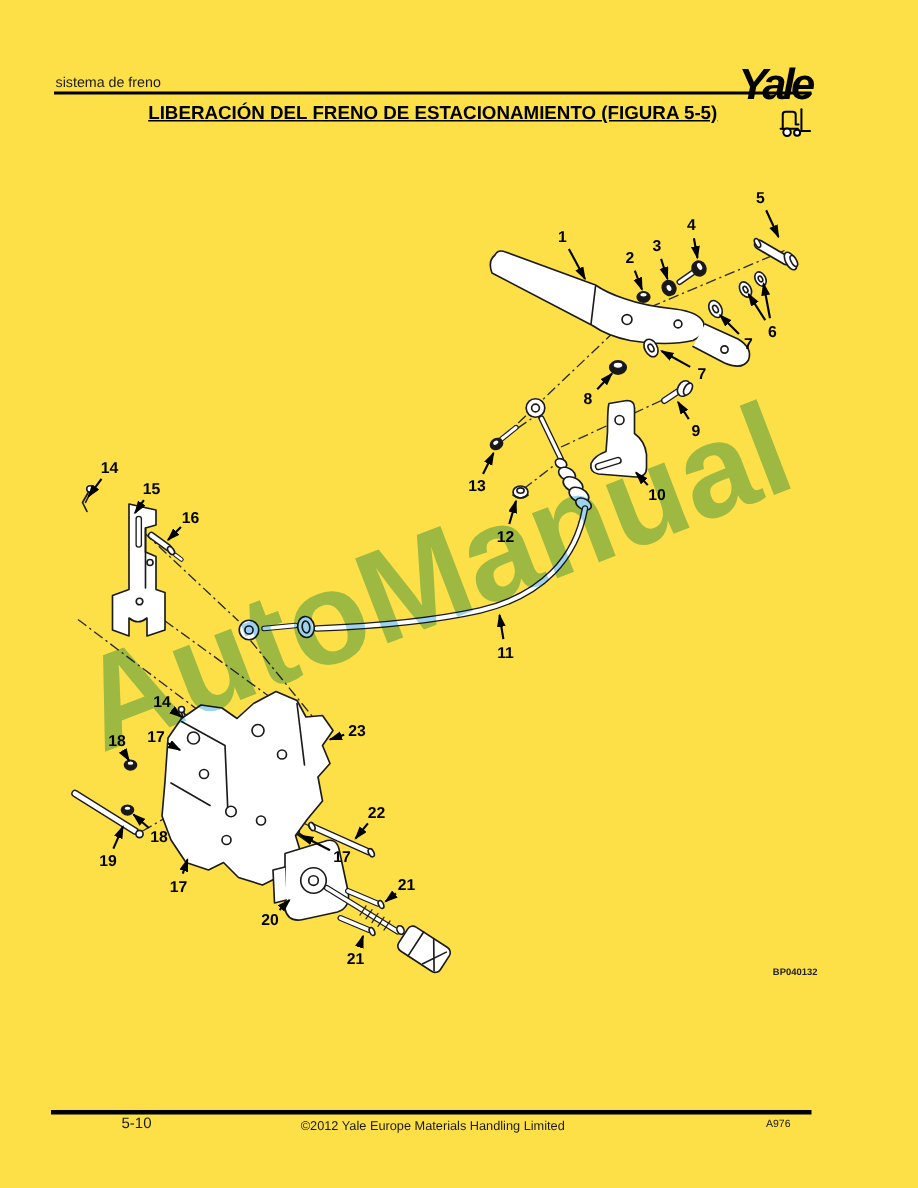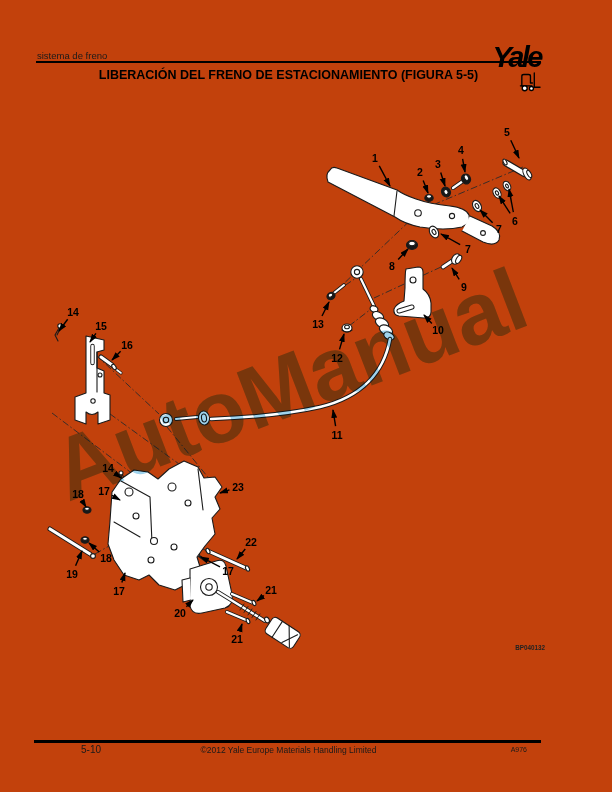--- a/index.html
+++ b/index.html
@@ -1,34 +1,34 @@
 <!DOCTYPE html>
 <html><head>
 <meta charset="utf-8">
 <style>
   html,body{margin:0;padding:0;background:#888;}
   .page{
-    position:relative;width:612px;height:792px;background:#c2410c;
+    position:relative;width:612px;height:792px;background:#fde047;
     font-family:"Liberation Sans",sans-serif;color:#111;overflow:hidden;
     margin:0 auto;
   }
   .hdr-section{
     position:absolute;left:37px;top:50px;font-size:9.5px;color:#1a1a1a;
   }
   .hdr-rule{position:absolute;left:36px;top:61px;width:505px;height:2px;background:#000;}
   .logo{
     position:absolute;top:44px;right:71px;display:flex;align-items:flex-end;gap:1px;flex-direction:column;
   }
   .logo-word{
     font-weight:bold;font-style:italic;font-size:29px;line-height:26px;
     letter-spacing:-2.5px;color:#000;
   }
   .page-title{
     position:absolute;left:36px;top:68px;width:505px;margin:0;
-    text-align:center;font-size:12.5px;font-weight:bold;letter-spacing:0px;color:#000;
+    text-align:center;font-size:12.5px;font-weight:bold;letter-spacing:0px;color:#000;text-decoration:underline;
   }
   .figure{position:absolute;left:0;top:0;width:612px;height:792px;}
   .ftr-rule{position:absolute;left:34px;top:740px;width:507px;height:2.5px;background:#000;}
   .ftr-page{position:absolute;left:37px;top:744px;font-size:10px;color:#1a1a1a;margin-left:44px;}
   .ftr-copy{position:absolute;left:36px;top:745px;width:505px;text-align:center;font-size:8.5px;color:#1a1a1a;}
   .ftr-code{position:absolute;right:85px;top:745.5px;font-size:7px;color:#1a1a1a;}
   .callout{font-size:10.5px;font-weight:bold;fill:#000;}
 </style>
 </head>
 <body>

